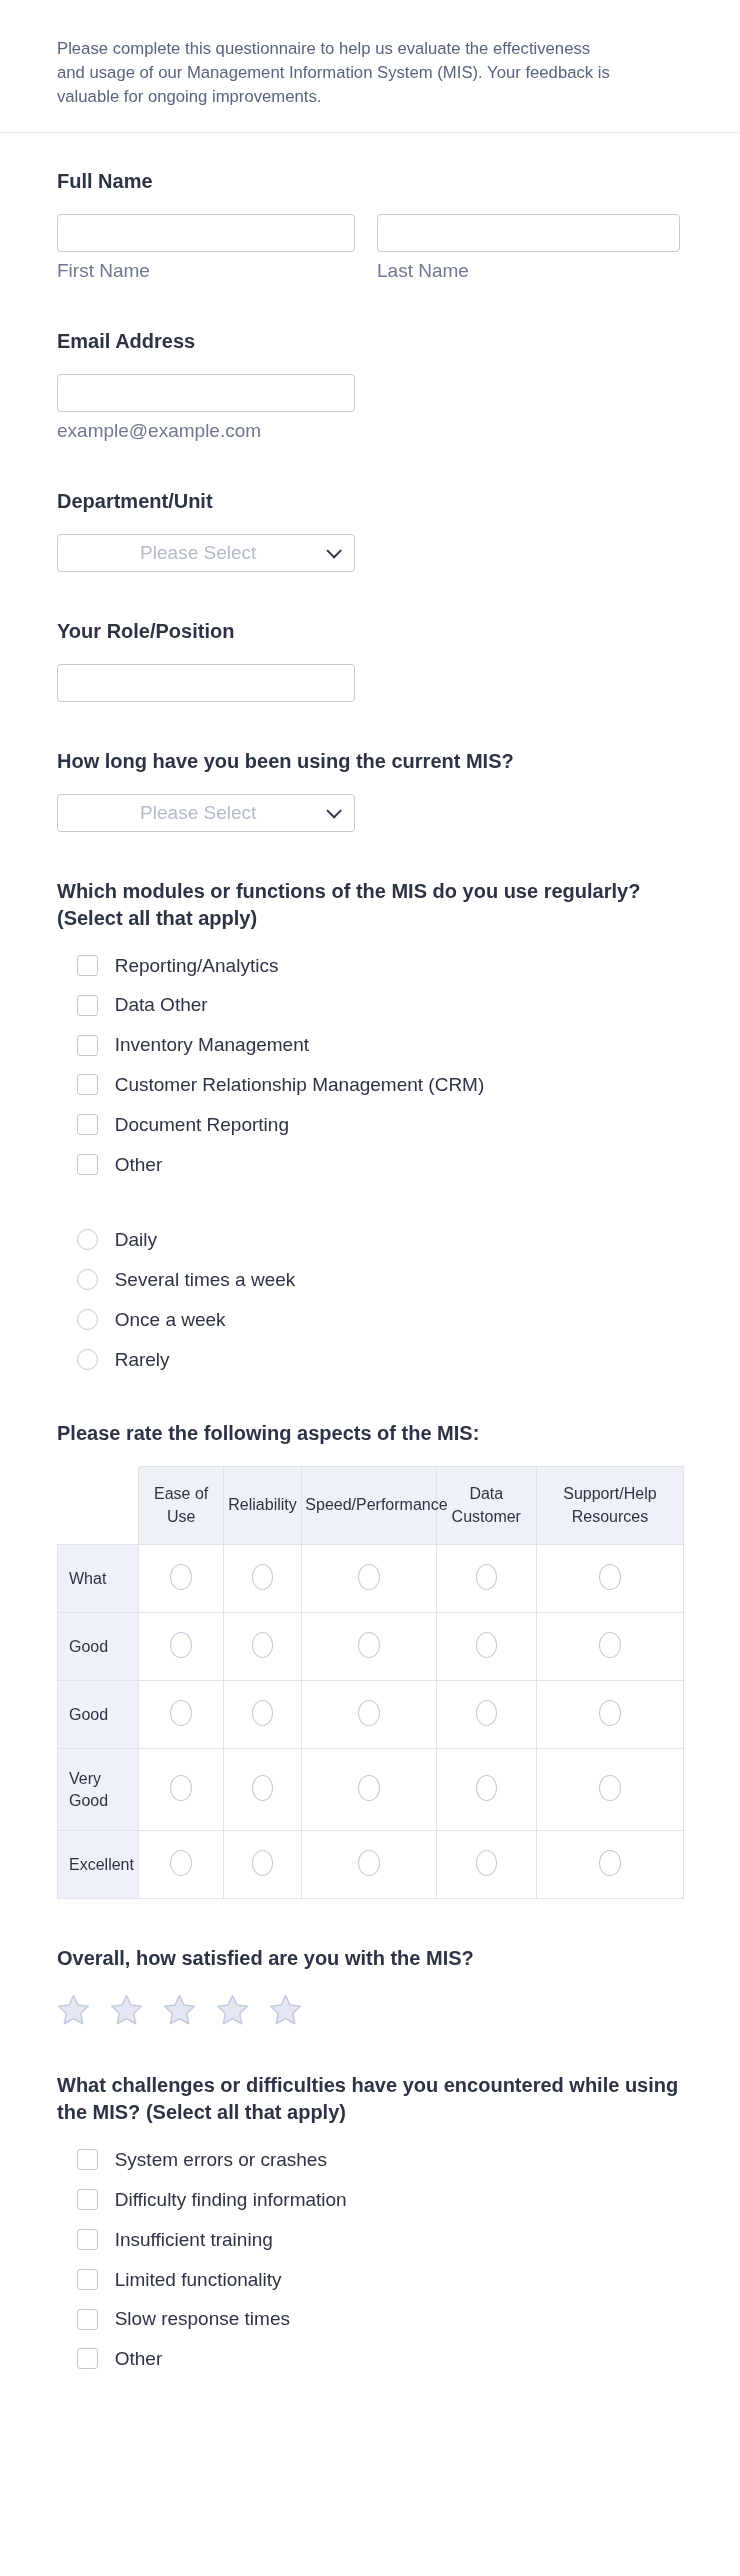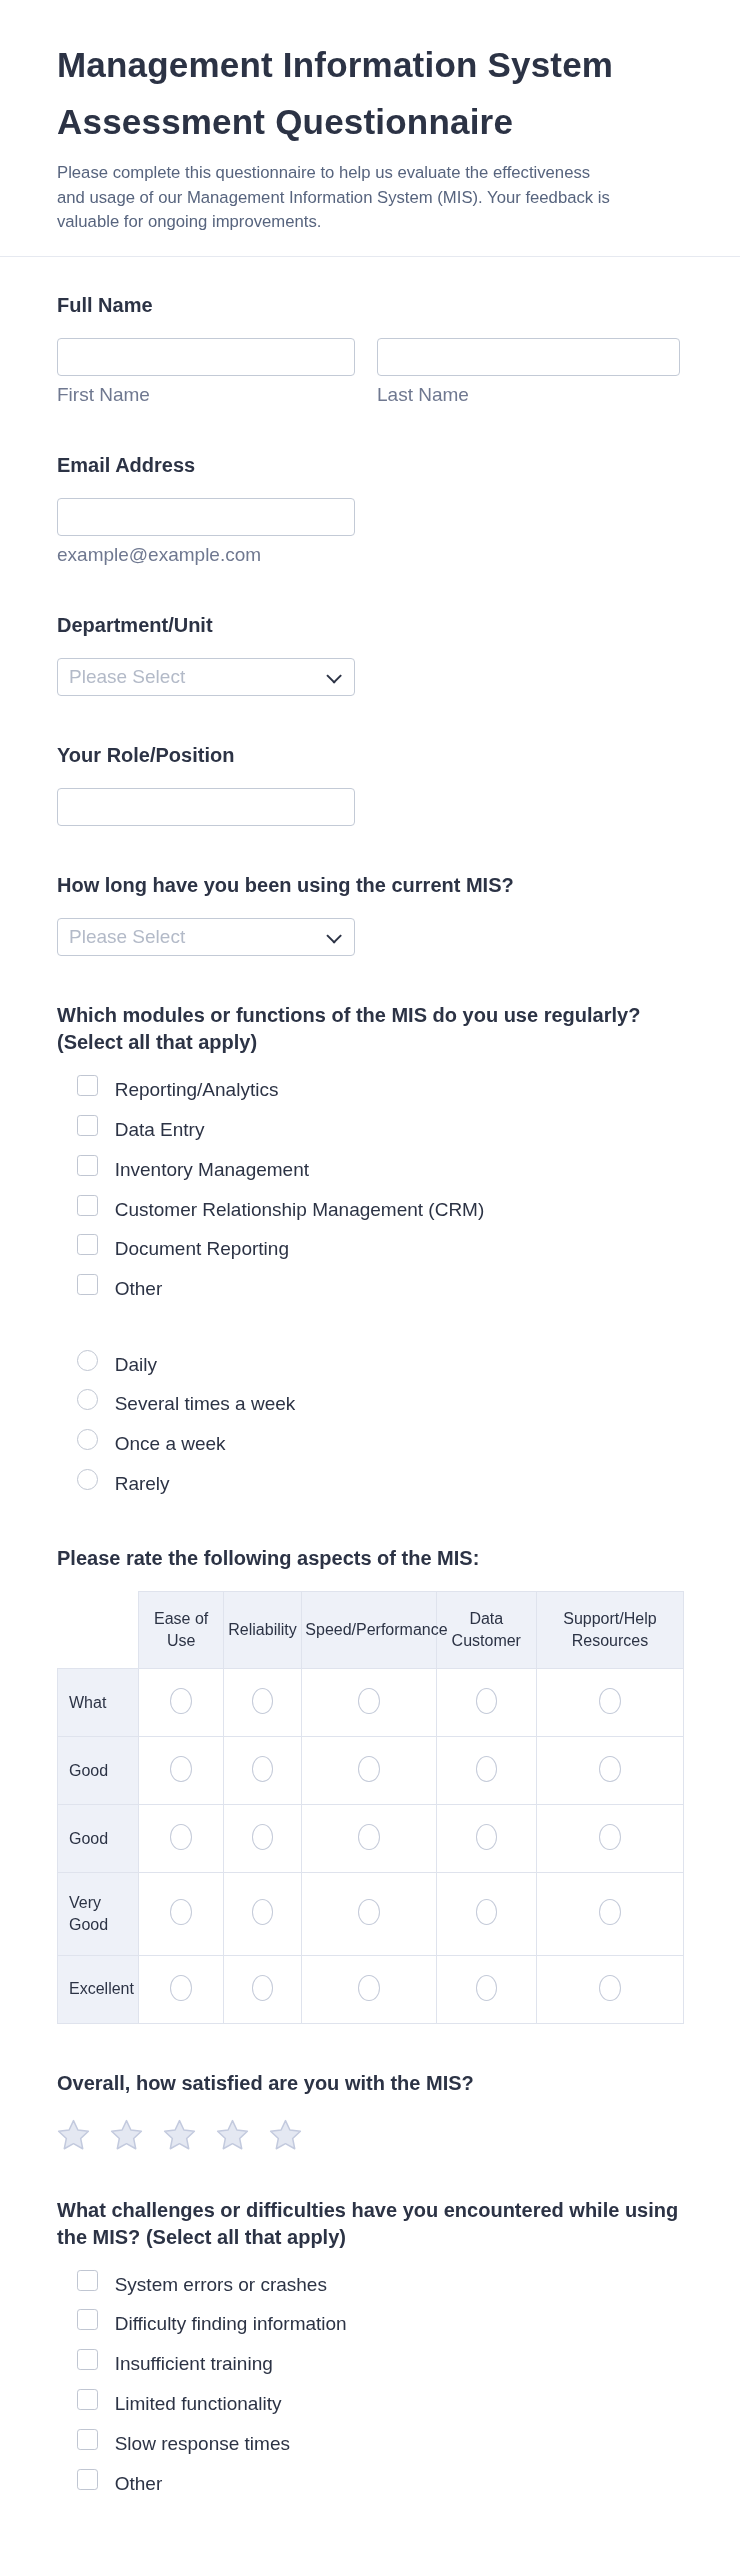--- a/index.html
+++ b/index.html
@@ -45,20 +45,21 @@
     margin-bottom: 19px;
   }
 
   
   .text-input, .select-box, .textarea-input {
     box-sizing: border-box;
     border: 0.8px solid #c3cad6;
     border-radius: 4px;
     background: #fff;
     font-family: inherit;
+    text-align: center;
   }
   .text-input {
     height: 38px;
     width: 298px;
     padding: 0 11px;
     font-size: 19px;
     color: #2c3345;
     outline: none;
   }
   .name-row { display: flex; gap: 22px; }
@@ -86,21 +87,21 @@
     width: 8.8px; height: 8.8px;
     border-right: 2px solid #2c3345;
     border-bottom: 2px solid #2c3345;
     transform: rotate(45deg) translateY(-2.4px);
     margin-right: 4.8px;
   }
 
   
   .option-row {
     display: flex;
-    align-items: flex-start;
+    align-items: center;
     gap: 16.7px;
     margin-bottom: 10.4px;
     cursor: pointer;
     padding-left: 20px;
   }
   .cb, .rb {
     appearance: none;
     -webkit-appearance: none;
     width: 21px; height: 21px;
     margin: 0;
@@ -149,21 +150,20 @@
   
   .stars { display: flex; gap: 20px; margin-top: 22px; }
   .star { cursor: pointer; }
 </style>
 </head>
 <body>
 
 <div class="page">
 
   <div class="form-header">
-    <h1 class="form-title">Management Information System Assessment Questionnaire</h1>
     <div class="form-description">Please complete this questionnaire to help us evaluate the effectiveness and usage of our Management Information System (MIS). Your feedback is valuable for ongoing improvements.</div>
   </div>
   <hr class="divider">
 
   <div class="form-main">
 
     <div class="question">
       <div class="q-label">Full Name</div>
       <div class="name-row">
         <div class="name-col">
@@ -205,21 +205,21 @@
     </div>
 
     <div class="question">
       <div class="q-label">Which modules or functions of the MIS do you use regularly? (Select all that apply)</div>
       <label class="option-row">
         <input type="checkbox" class="cb" style="">
         <span class="option-text">Reporting/Analytics</span>
       </label>
       <label class="option-row">
         <input type="checkbox" class="cb" style="">
-        <span class="option-text">Data Entry</span>
+        <span class="option-text">Data Other</span>
       </label>
       <label class="option-row">
         <input type="checkbox" class="cb" style="">
         <span class="option-text">Inventory Management</span>
       </label>
       <label class="option-row">
         <input type="checkbox" class="cb" style="">
         <span class="option-text">Customer Relationship Management (CRM)</span>
       </label>
       <label class="option-row">

